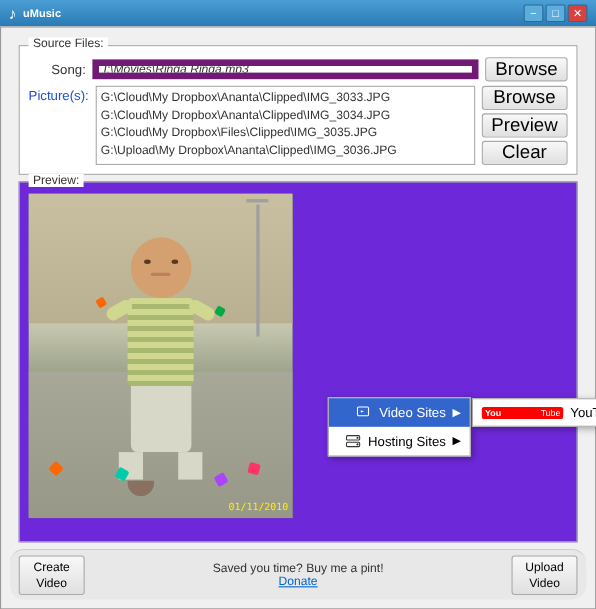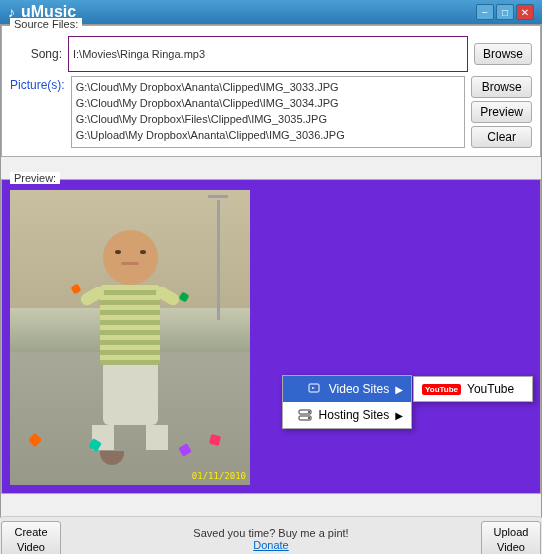--- a/index.html
+++ b/index.html
@@ -19,21 +19,21 @@
       align-items: center;
       justify-content: space-between;
       height: 24px;
     }
     .title-bar-left {
       display: flex;
       align-items: center;
       gap: 6px;
     }
     .title-text {
-      font-size: 16px;
+      font-size: 10px;
       font-weight: bold;
     }
     .title-controls {
       display: flex;
       gap: 2px;
     }
     .title-btn {
       width: 18px;
       height: 16px;
       background: #5aaddd;
@@ -46,24 +46,24 @@
       justify-content: center;
       cursor: pointer;
     }
     .title-btn.close {
       background: #d94040;
     }
     .main-window {
       background: #f0f0f0;
       border: 1px solid #999;
       height: calc(554px - 24px);
-      padding: 0;
+      padding: 16px;
       display: flex;
       flex-direction: column;
-      gap: 22px;
+      gap: 6px;
     }
     .source-files-group {
       border: 1px solid #aaa;
       background: white;
       padding: 6px 8px 8px 8px;
       position: relative;
     }
     .group-label {
       position: absolute;
       top: -8px;
@@ -80,34 +80,35 @@
       margin-top: 4px;
     }
     .source-label {
       font-size: 12px;
       min-width: 52px;
       text-align: right;
       color: #333;
     }
     .source-input {
       flex: 1;
-      height: 36px;
-      border: 1px solid #701a75;
+      height: 18px;
+      border: 6px solid #701a75;
       background: white;
       padding: 2px 4px;
       font-size: 11px;
       color: #333;
+      font-style: italic;
     }
     .browse-btn {
       height: 22px;
       padding: 0 8px;
       background: linear-gradient(to bottom, #f8f8f8, #e0e0e0);
       border: 1px solid #aaa;
       border-radius: 3px;
-      font-size: 12px;
+      font-size: 17px;
       cursor: pointer;
       min-width: 52px;
     }
     .pictures-row {
       display: flex;
       align-items: flex-start;
       gap: 6px;
       margin-top: 4px;
     }
     .pictures-label {
@@ -388,21 +389,21 @@
                   <circle cx="11" cy="10" r="1" fill="#333"></circle>
                 </svg>
               </div>
               <span>Hosting Sites</span>
             </div>
             <span class="chevron-right">▶</span>
           </div>
 
           <div class="submenu">
             <div class="submenu-item">
-              <span class="youtube-icon">You<span style="color:white;font-weight:bold;">Tube</span></span>
+              <span class="youtube-icon">You<span style="color:white;font-weight:normal;margin-left:36px;">Tube</span></span>
               <span>YouTube</span>
             </div>
           </div>
         </div>
 
       </div>
     </div>
 
     <div class="bottom-bar">
       <button class="create-video-btn">Create

